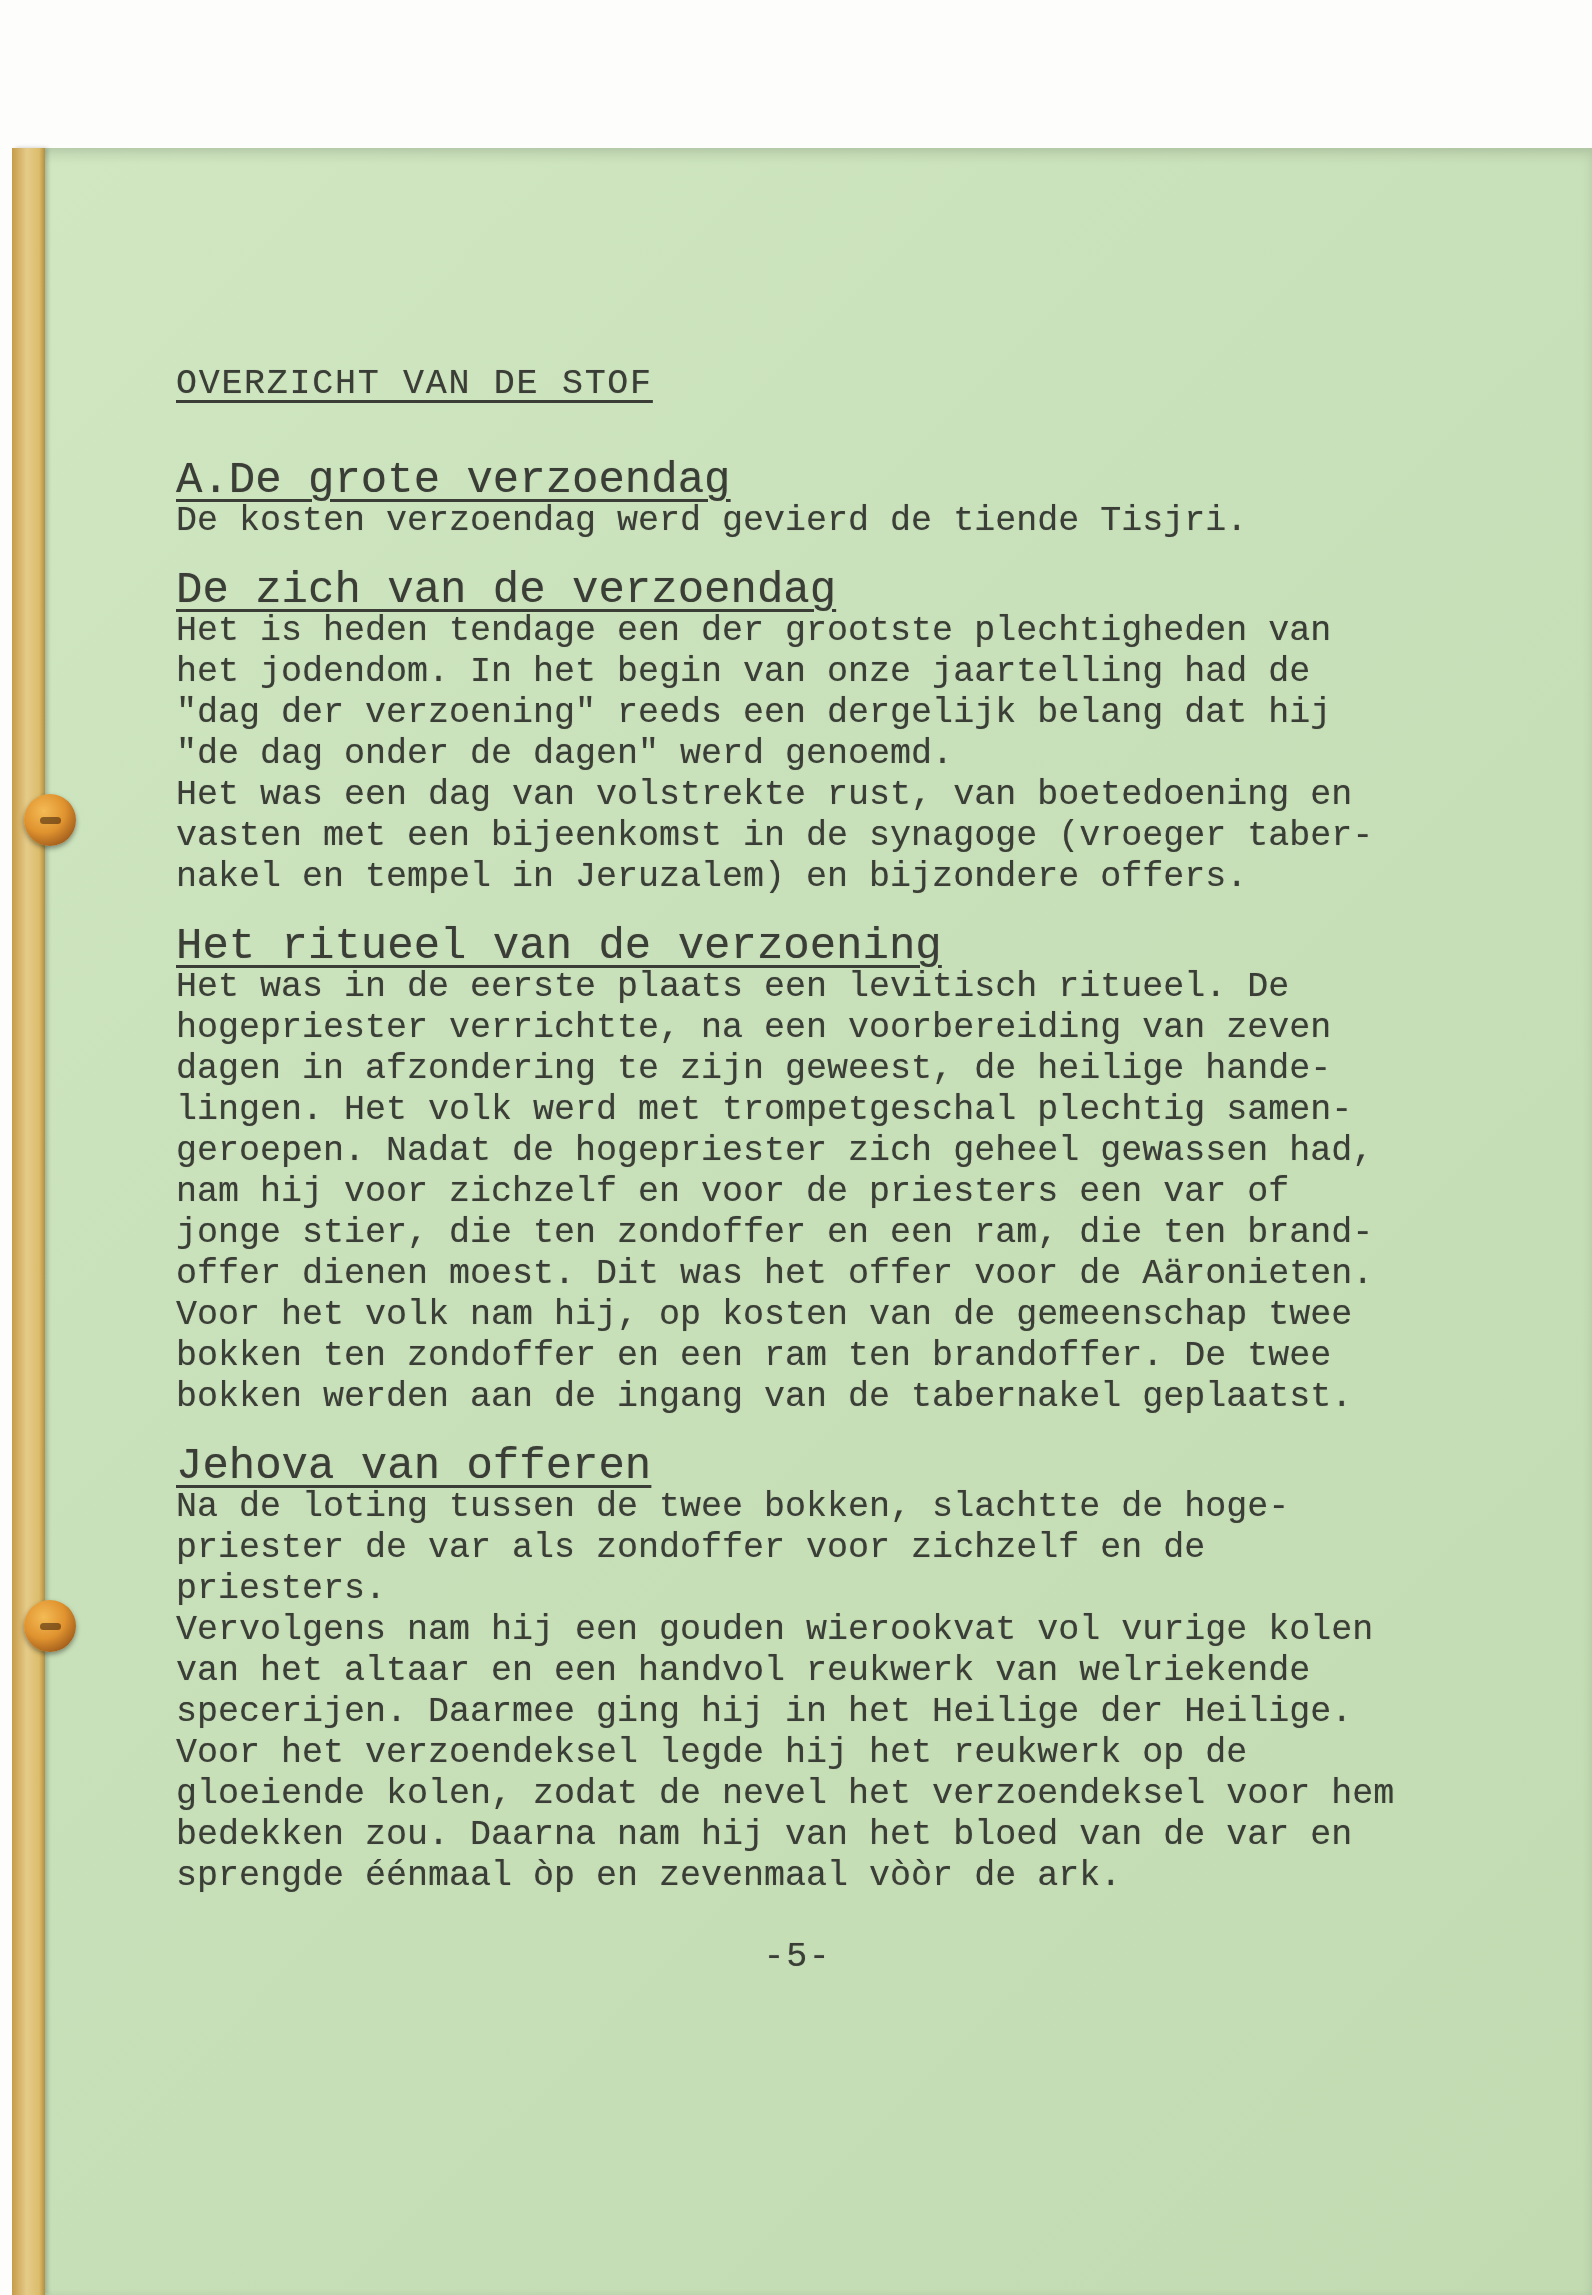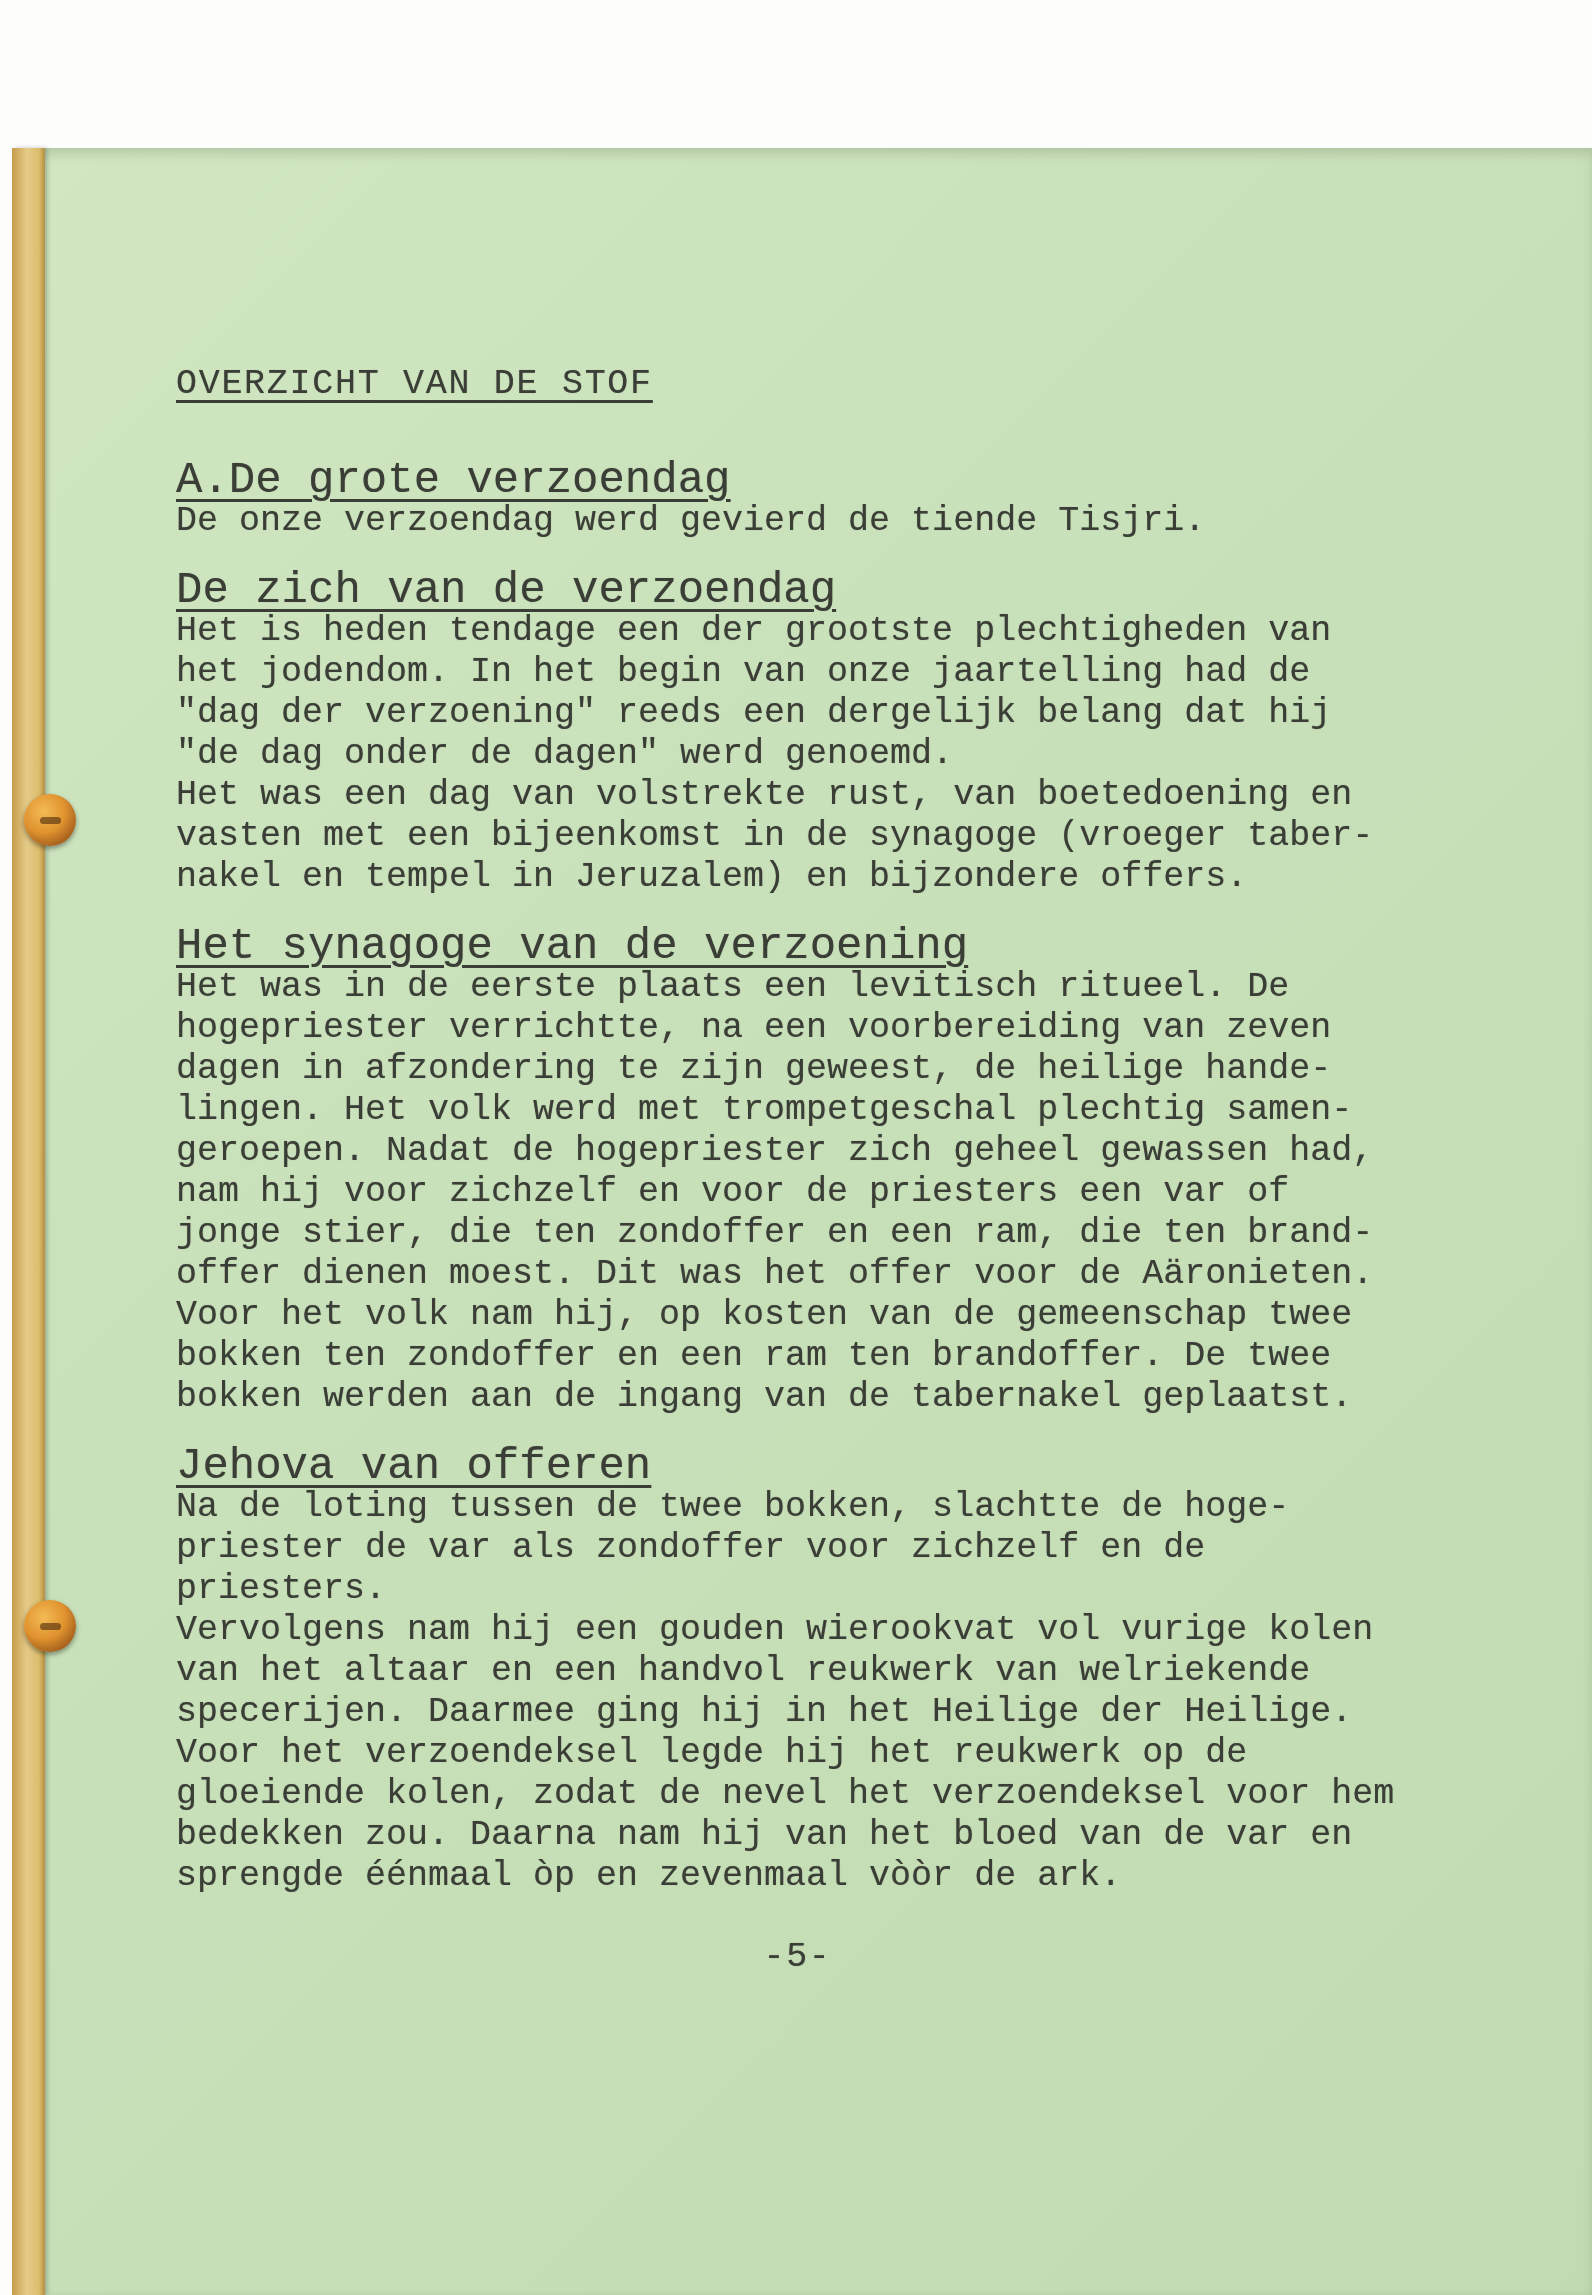--- a/index.html
+++ b/index.html
@@ -106,34 +106,34 @@
     <div class="edge-strip"></div>
     <div class="brad brad-1"></div>
     <div class="brad brad-2"></div>
 
     <div class="content">
       <h1 class="doc-title">OVERZICHT VAN DE STOF</h1>
 
       <div id="sections">
           <section>
             <h2 class="sec-heading">A.De grote verzoendag</h2>
-            <p class="sec-body">De onze verzoendag werd gevierd de tiende Tisjri.</p>
+            <p class="sec-body">De kosten verzoendag werd gevierd de tiende Tisjri.</p>
           </section>
           <section>
             <h2 class="sec-heading">De zich van de verzoendag</h2>
             <p class="sec-body">Het is heden tendage een der grootste plechtigheden van
 het jodendom. In het begin van onze jaartelling had de
 "dag der verzoening" reeds een dergelijk belang dat hij
 "de dag onder de dagen" werd genoemd.
 Het was een dag van volstrekte rust, van boetedoening en
 vasten met een bijeenkomst in de synagoge (vroeger taber-
 nakel en tempel in Jeruzalem) en bijzondere offers.</p>
           </section>
           <section>
-            <h2 class="sec-heading">Het synagoge van de verzoening</h2>
+            <h2 class="sec-heading">Het ritueel van de verzoening</h2>
             <p class="sec-body">Het was in de eerste plaats een levitisch ritueel. De
 hogepriester verrichtte, na een voorbereiding van zeven
 dagen in afzondering te zijn geweest, de heilige hande-
 lingen. Het volk werd met trompetgeschal plechtig samen-
 geroepen. Nadat de hogepriester zich geheel gewassen had,
 nam hij voor zichzelf en voor de priesters een var of
 jonge stier, die ten zondoffer en een ram, die ten brand-
 offer dienen moest. Dit was het offer voor de Aäronieten.
 Voor het volk nam hij, op kosten van de gemeenschap twee
 bokken ten zondoffer en een ram ten brandoffer. De twee

